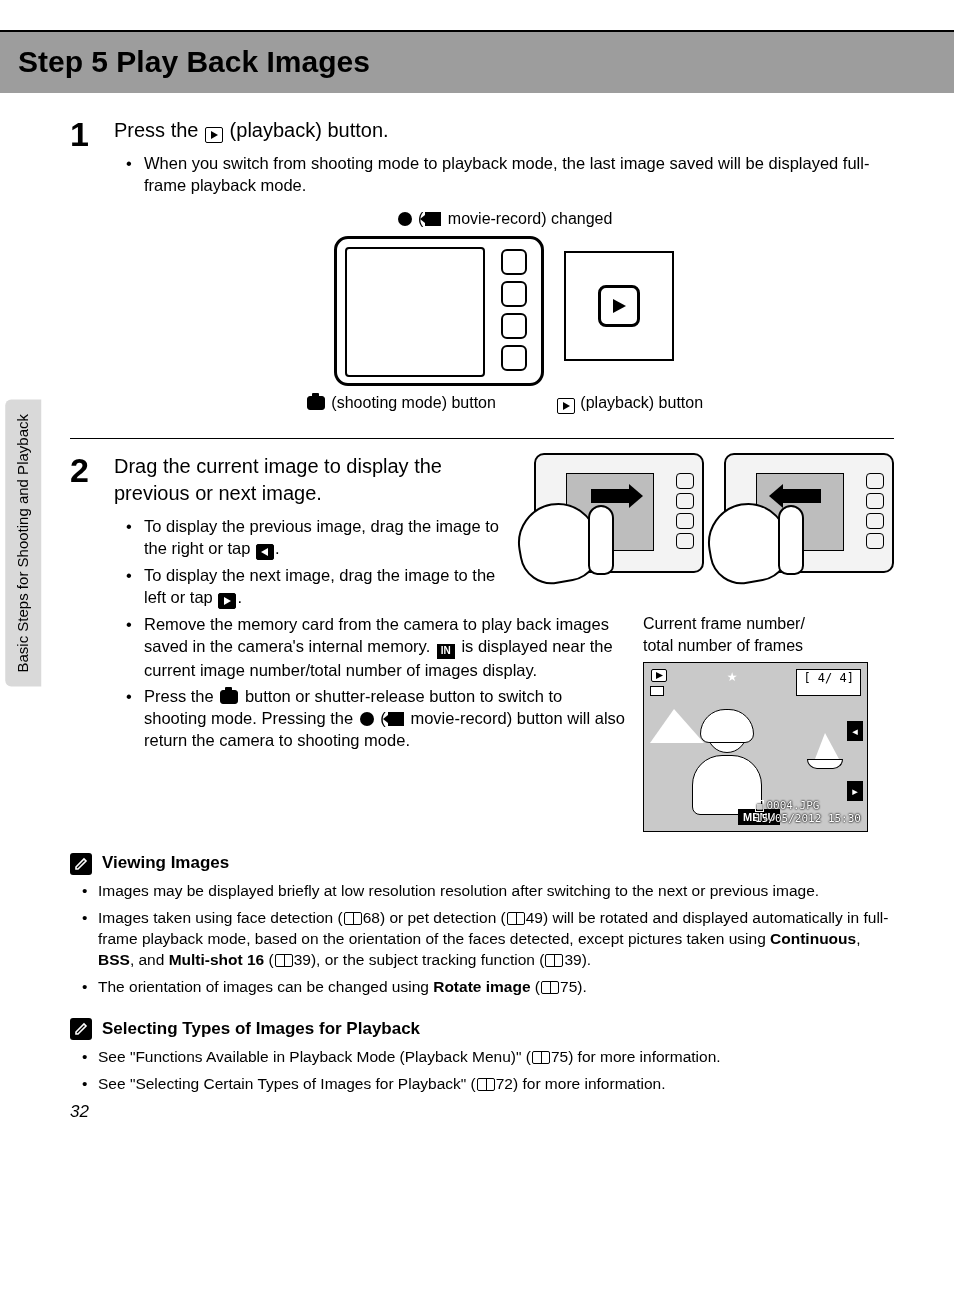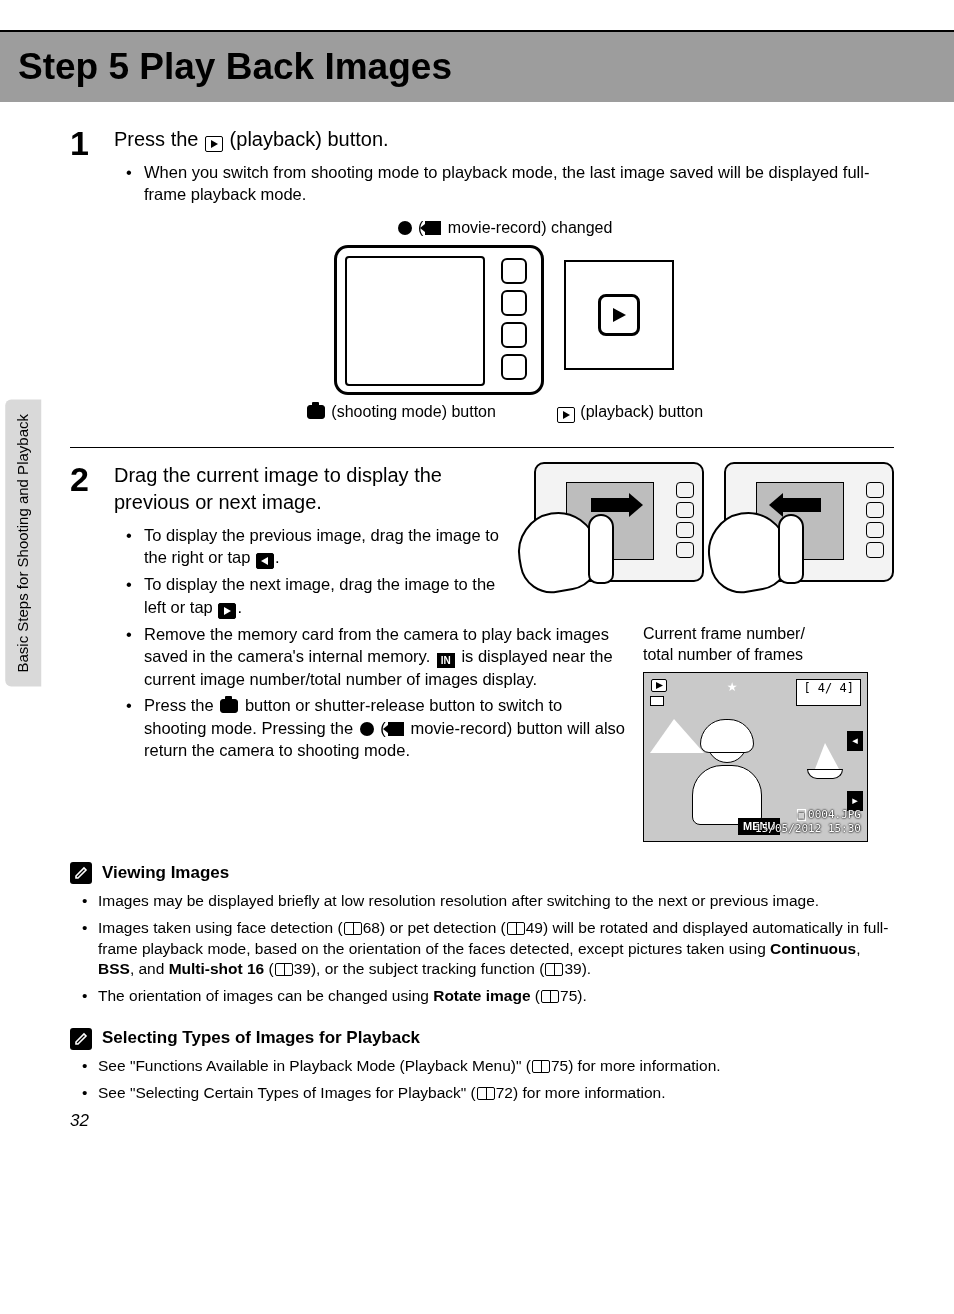--- a/index.html
+++ b/index.html
@@ -1,20 +1,20 @@
 <!DOCTYPE html>
 <html><head>
 <meta charset="utf-8">
 <style>
   *{box-sizing:border-box;margin:0;padding:0}
   body{font-family:Arial,Helvetica,sans-serif;color:#000;background:#fff;width:954px;font-size:17px;line-height:1.35}
   .page{padding:0 60px 20px 70px}
   .sidetab{position:absolute;left:5px;top:400px;background:#d9d9d9;writing-mode:vertical-rl;text-orientation:mixed;transform:rotate(180deg);padding:14px 8px;font-size:15px;border-radius:0 6px 6px 0}
   .h1bar{background:#9d9d9d;border-top:2px solid #000;margin-top:30px;padding:10px 18px}
-  .h1bar h1{font-size:37px;font-weight:700}
+  .h1bar h1{font-size:30px;font-weight:700}
   .content{padding-top:24px}
   .step{display:flex;gap:14px;margin-bottom:8px}
   .step-num{font-size:34px;font-weight:700;line-height:1;min-width:30px}
   .step-body{flex:1}
   .step-title{font-size:20px;margin-bottom:8px}
   ul.bullets{list-style:none;padding-left:18px}
   ul.bullets>li{position:relative;padding-left:12px;margin-bottom:4px;font-size:16.5px}
   ul.bullets>li:before{content:"•";position:absolute;left:-6px;top:0}
   .diagram-area{text-align:center;margin:12px 0 8px;font-size:16px}
   .cam-row{display:flex;justify-content:center;align-items:flex-start;gap:20px;margin:6px 0 6px}
@@ -36,21 +36,21 @@
   .thumb .hand{position:absolute;left:-18px;bottom:-12px;width:80px;height:80px;border:2px solid #000;border-radius:50% 50% 40% 40%;background:#fff;transform:rotate(-10deg)}
   .thumb .finger{position:absolute;left:52px;bottom:-4px;width:26px;height:70px;border:2px solid #000;border-radius:14px 14px 10px 10px;background:#fff}
   .thumb .side{position:absolute;right:6px;top:18px;width:20px}
   .thumb .side .s{width:18px;height:16px;border:1.5px solid #000;border-radius:4px;margin-bottom:4px}
   .framebox{float:right;width:251px;margin-left:14px}
   .framebox .lbl{font-size:16px;margin-bottom:6px}
   .framebox .scr{width:225px;height:170px;background:#c9c9c9;border:1px solid #000;position:relative}
   .framebox .top{position:absolute;top:6px;left:6px;right:6px;display:flex;justify-content:space-between;font-size:12px;color:#000}
   .framebox .top .count{border:1.5px solid #000;padding:0 6px;background:#fff;font-family:monospace}
   .framebox .menu{position:absolute;bottom:6px;left:94px;background:#000;color:#fff;font-size:11px;padding:1px 5px;font-weight:700}
-  .framebox .fn{position:absolute;bottom:6px;right:6px;font-size:11px;font-family:monospace;text-align:right;color:#fff;text-shadow:0 0 2px #000,0 0 2px #000;line-height:1.2}
+  .framebox .fn{position:absolute;bottom:6px;right:6px;font-size:11px;font-family:monospace;text-align:left;color:#fff;text-shadow:0 0 2px #000,0 0 2px #000;line-height:1.2}
   .framebox .nav{position:absolute;right:4px;width:16px;height:20px;background:#000;color:#fff;font-size:11px;display:flex;align-items:center;justify-content:center}
   .note-head{display:flex;align-items:center;gap:10px;margin:20px 0 6px;clear:both}
   .note-head .nicon{width:22px;height:22px;background:#000;border-radius:3px;display:flex;align-items:center;justify-content:center}
   .note-head .nicon svg{stroke:#fff}
   .note-head .ntitle{font-weight:700;font-size:17px}
   ul.notes{list-style:none;padding-left:18px}
   ul.notes>li{position:relative;padding-left:10px;margin-bottom:6px;font-size:15.5px;line-height:1.35}
   ul.notes>li:before{content:"•";position:absolute;left:-6px;top:0}
   .pgnum{font-size:17px;font-style:italic;margin-top:0}
   .sq{display:inline-flex;width:18px;height:16px;border:1.5px solid #000;border-radius:2px;align-items:center;justify-content:center;vertical-align:-2px;margin:0 1px}

